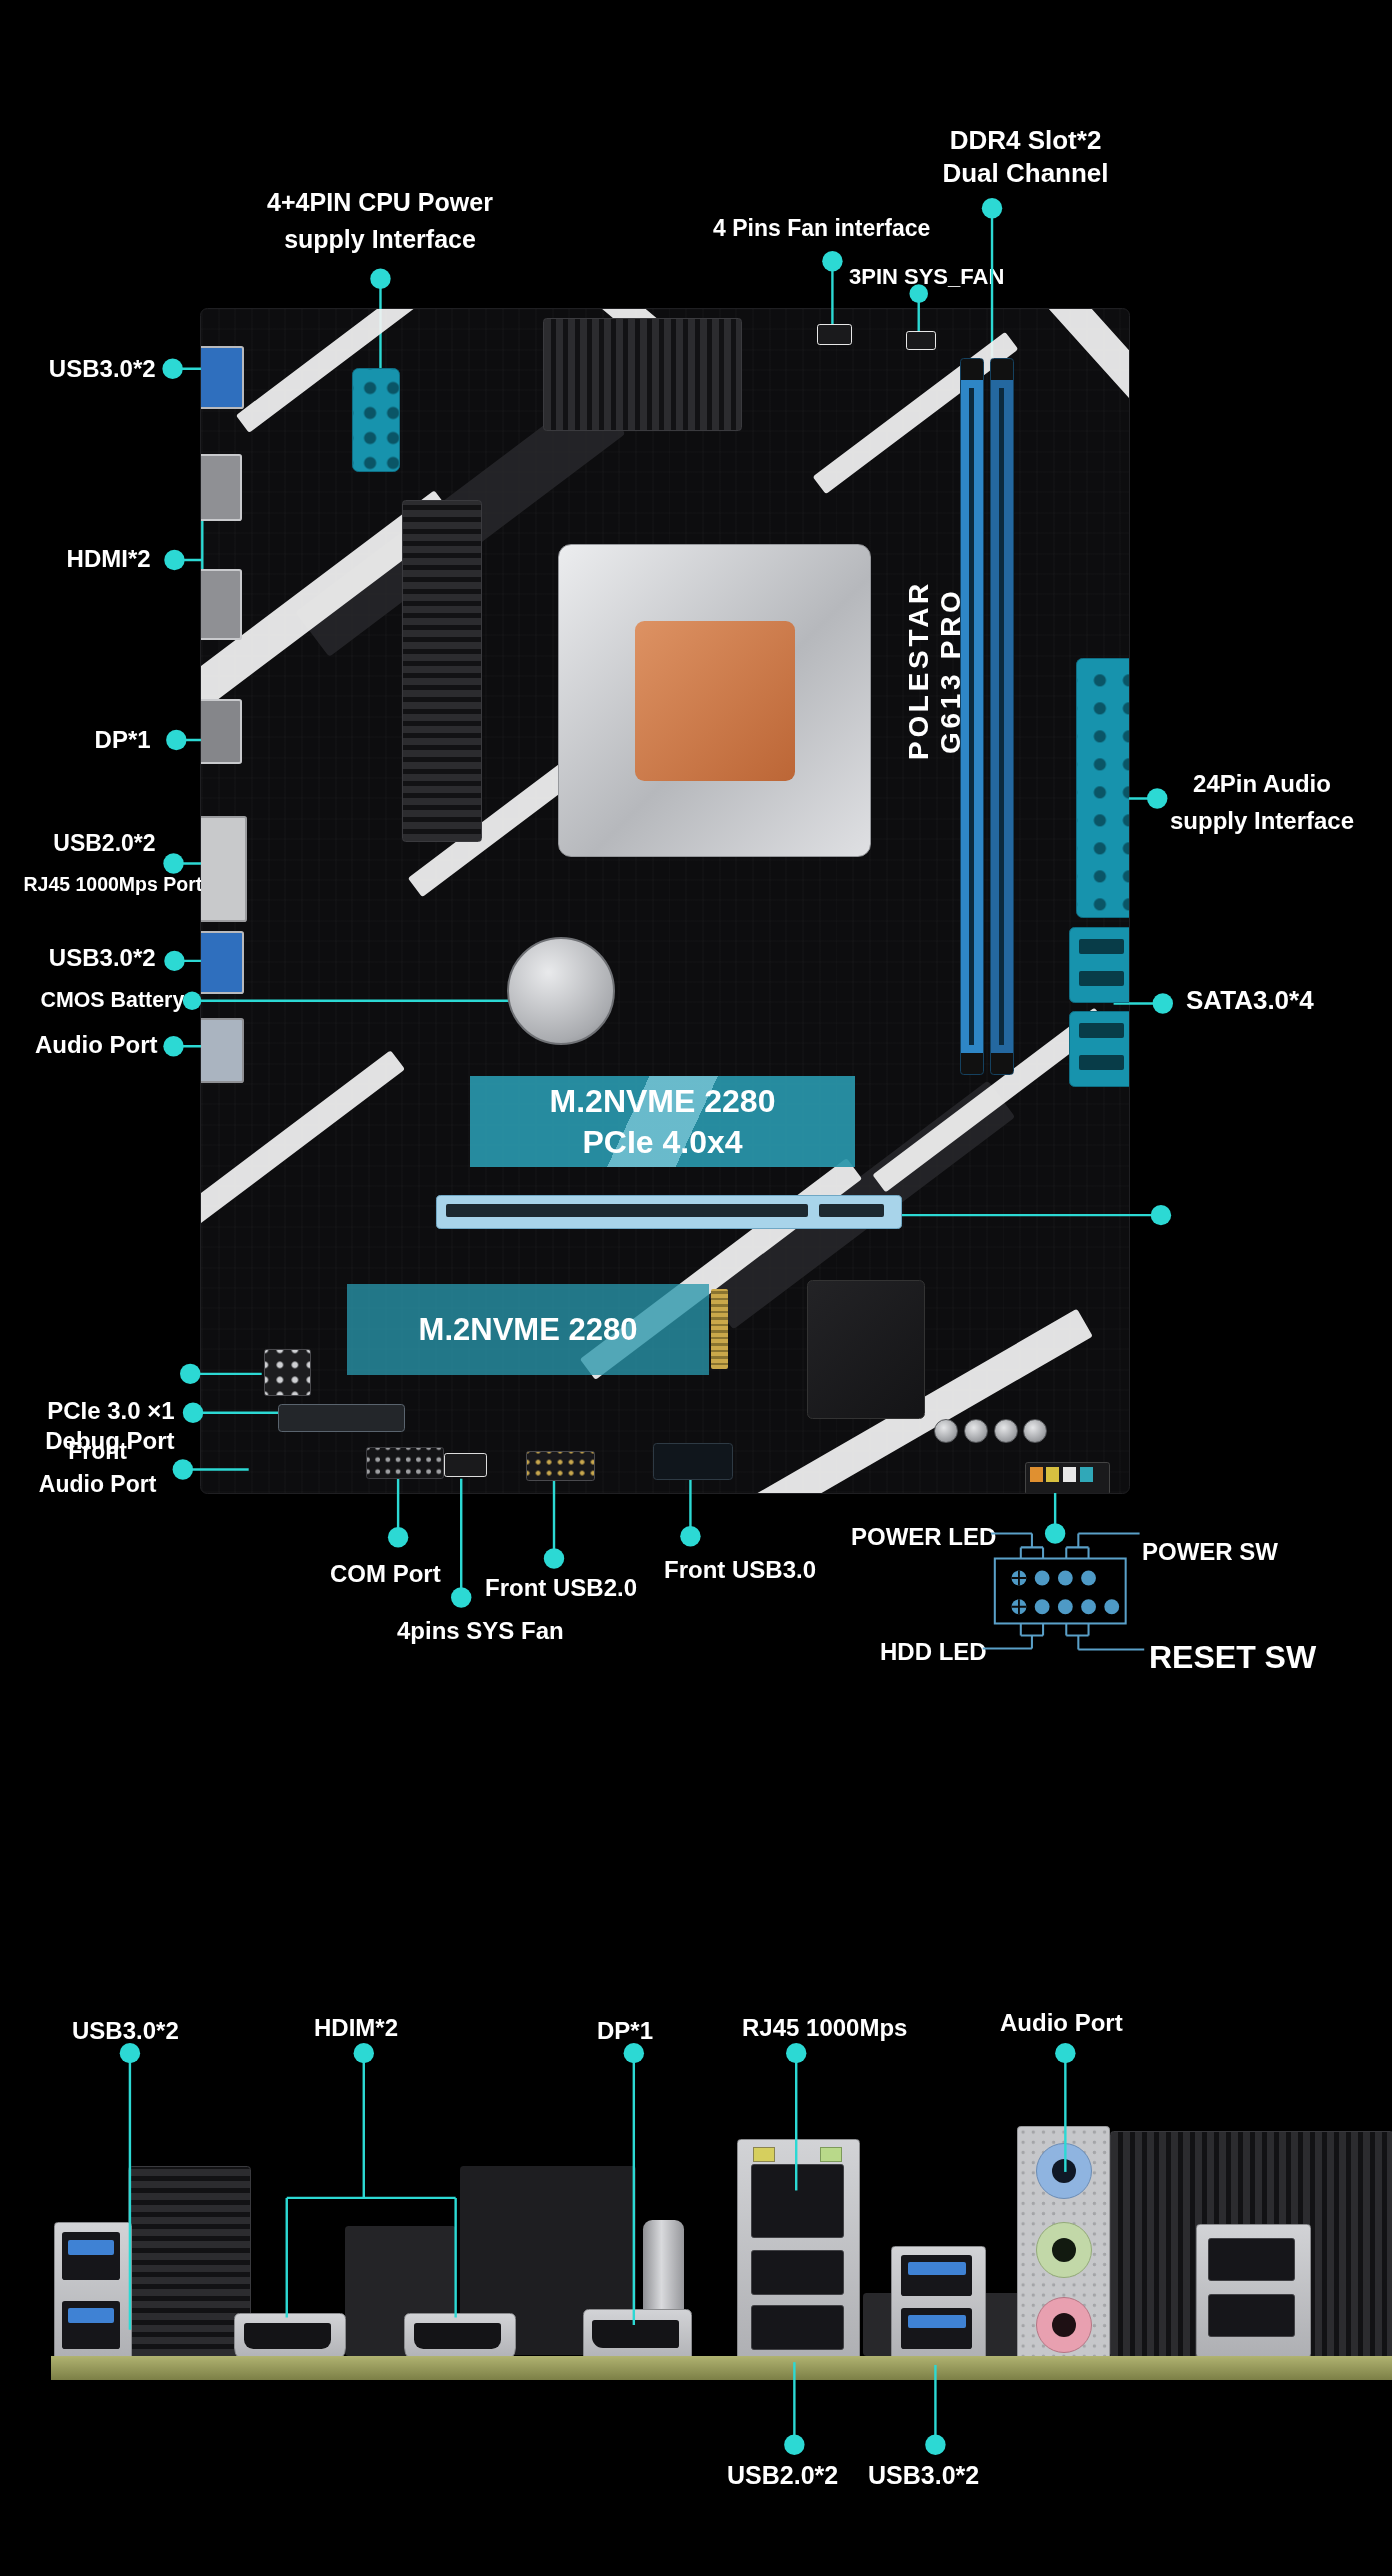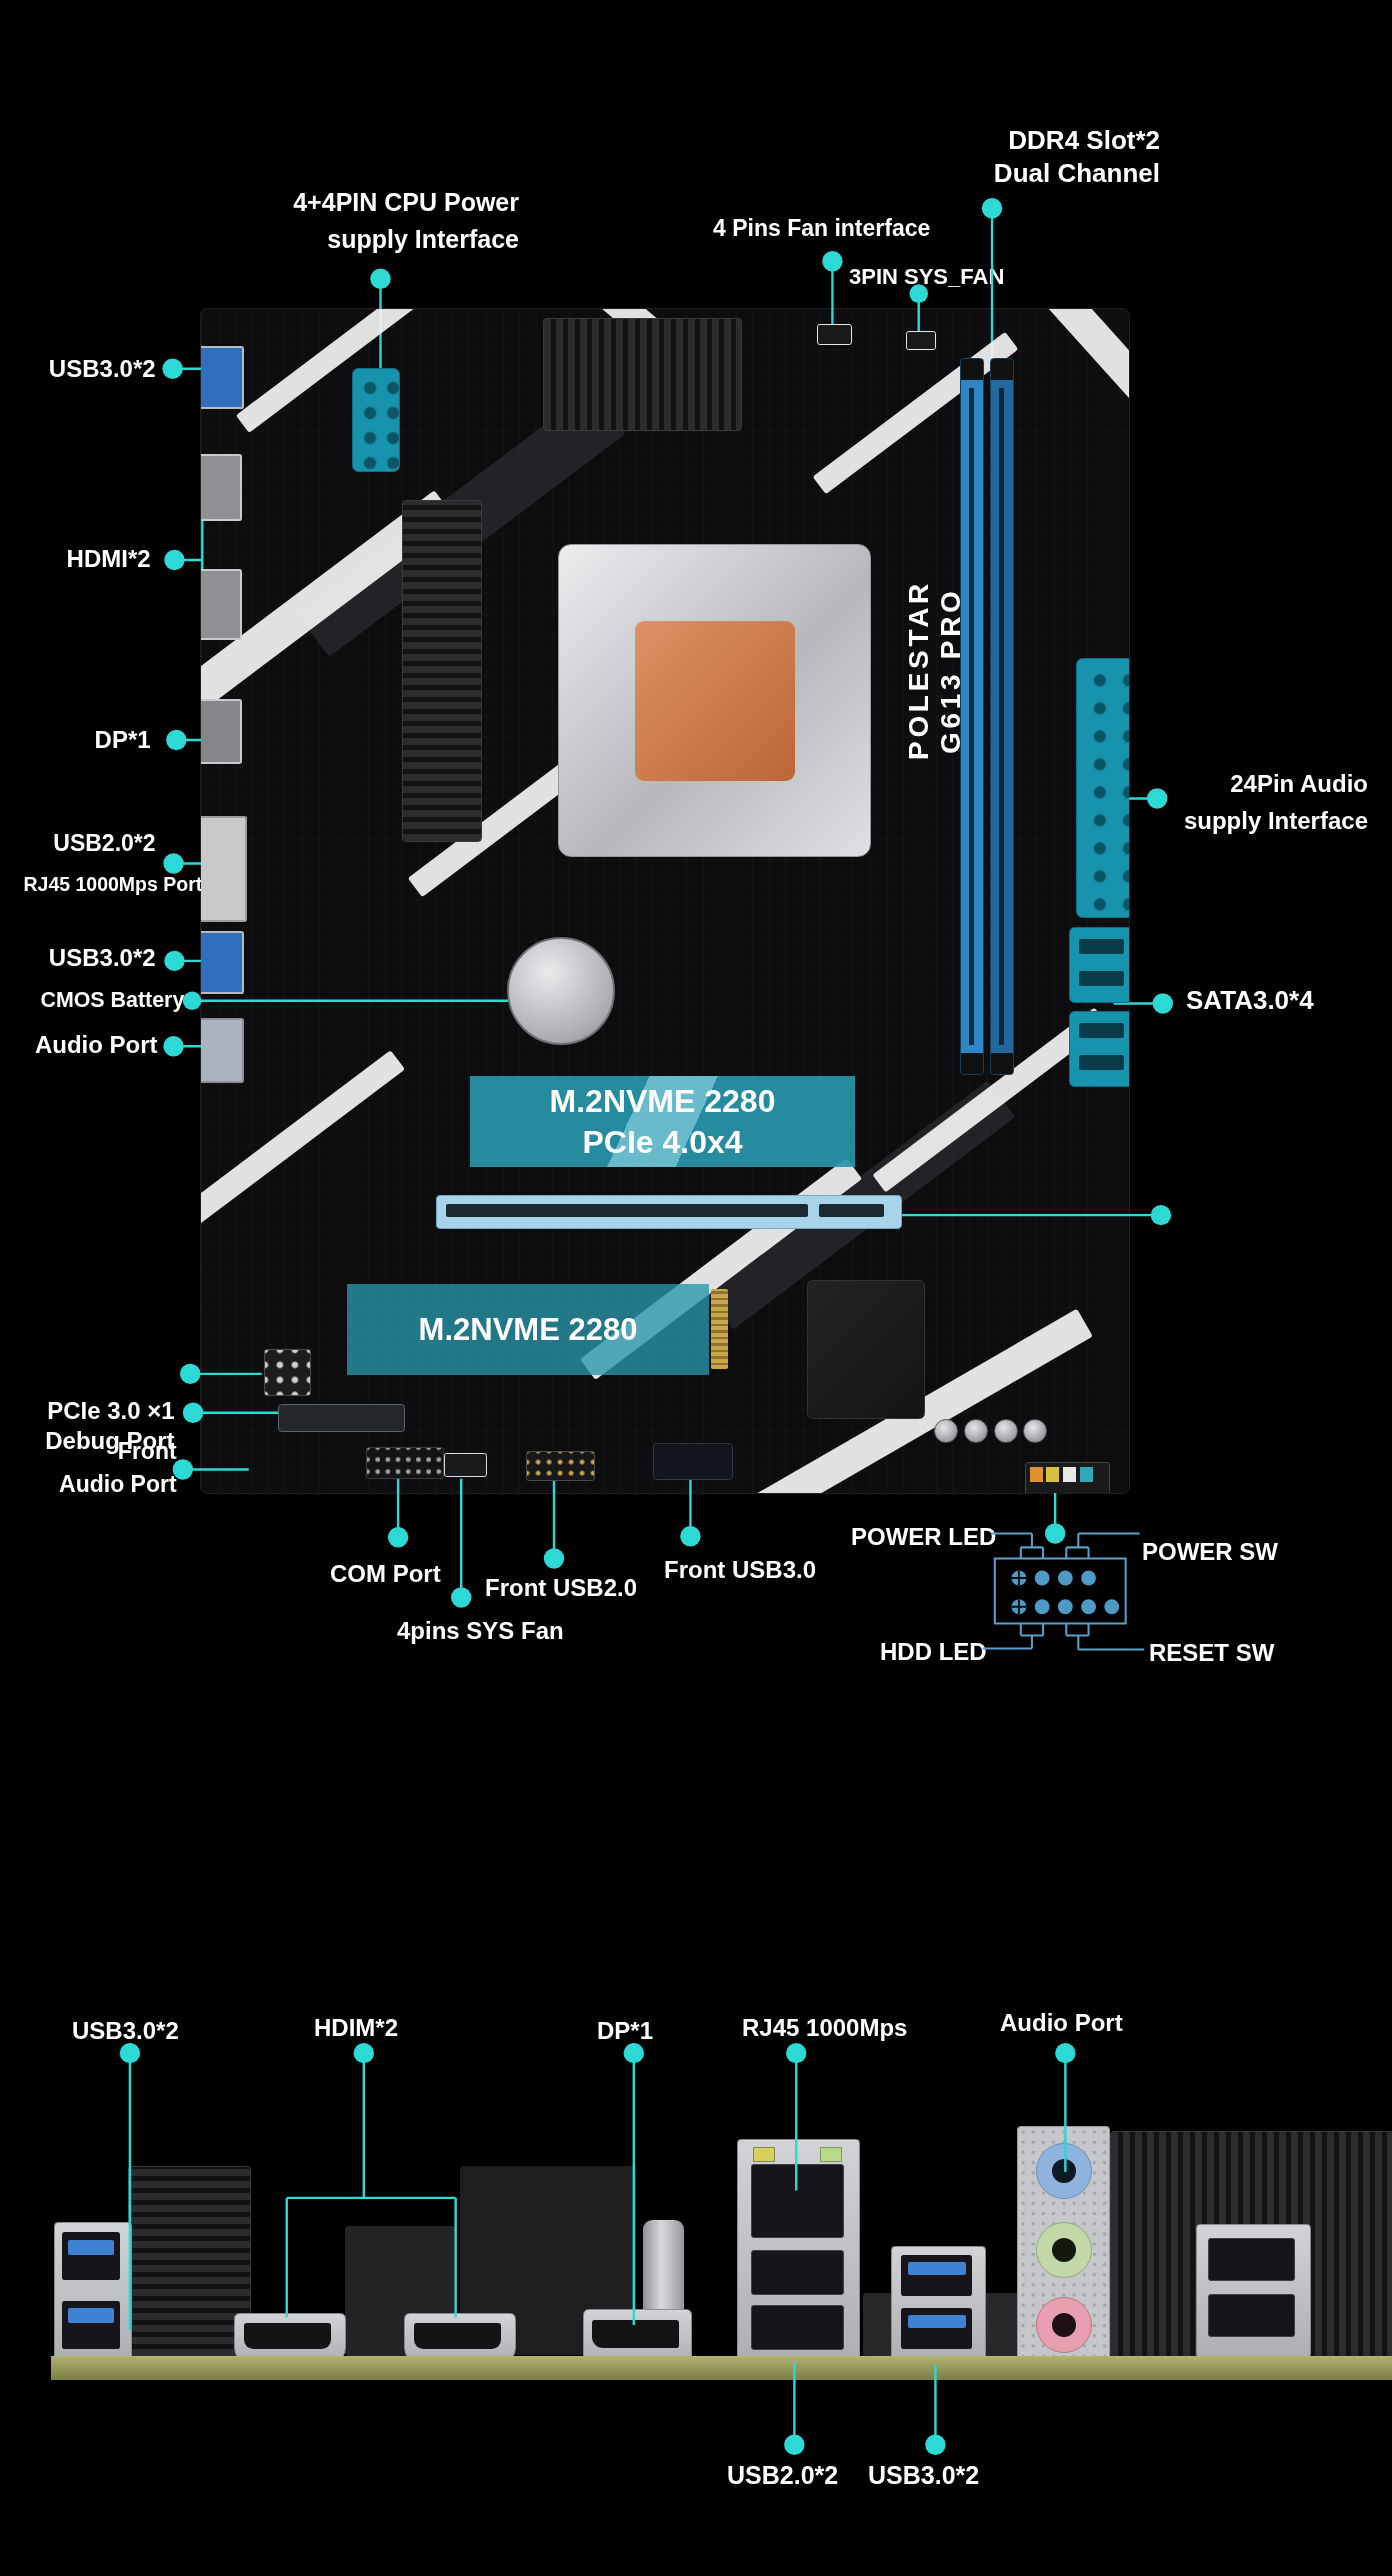--- a/index.html
+++ b/index.html
@@ -1,19 +1,19 @@
 <!DOCTYPE html>
 <html style="font-size:15px"><head>
 <meta charset="utf-8">
 <style>
   html,body{margin:0;padding:0;background:#000;}
   #stage{position:relative;width:1392px;height:2576px;background:#000;overflow:hidden;
          font-family:"Liberation Sans",sans-serif;}
   .lbl{position:absolute;color:#fff;font-weight:bold;white-space:nowrap;line-height:1.22;}
-  .tr{text-align:right;} .tc{text-align:right;}
+  .tr{text-align:right;} .tc{text-align:center;}
   .abs{position:absolute;}
   
   #board{position:absolute;left:200px;top:308px;width:928px;height:1184px;
          background:#0d0d0f;border-radius:7.4px;overflow:hidden;border:0.9px solid #1f1f22;
          background-image:repeating-linear-gradient(90deg,rgba(255,255,255,.016) 0 1.9px,transparent 1.9px 16.7px),
                           repeating-linear-gradient(0deg,rgba(255,255,255,.012) 0 1.9px,transparent 1.9px 20.4px);}
   .stripe{position:absolute;background:#f2f2f2;opacity:.93;border-radius:2.8px;z-index:1;}
   .gpanel{position:absolute;background:#28282c;opacity:.85;border-radius:3.7px;z-index:1;}
   .comp{position:absolute;z-index:2;}
   .hs{background:repeating-linear-gradient(90deg,#2c2c2f 0 7.4px,#121214 7.4px 12px);
@@ -169,21 +169,21 @@
     <div>Front</div>
     <div>Audio Port</div>
   </div>
   <div class="lbl" style="left:330px;top:1559px;font-size:24px;">COM Port</div>
   <div class="lbl" style="left:485px;top:1573px;font-size:24px;">Front USB2.0</div>
   <div class="lbl" style="left:664px;top:1555px;font-size:24px;">Front USB3.0</div>
   <div class="lbl" style="left:397px;top:1616px;font-size:24px;">4pins SYS Fan</div>
   <div class="lbl" style="left:851px;top:1522px;font-size:24px;">POWER LED</div>
   <div class="lbl" style="left:1142px;top:1520px;font-size:24px;margin-top:17px;">POWER SW</div>
   <div class="lbl" style="left:880px;top:1637px;font-size:24px;">HDD LED</div>
-  <div class="lbl" style="left:1149px;top:1638px;font-size:24px;">RESET SW</div>
+  <div class="lbl" style="left:1149px;top:1638px;font-size:32px;">RESET SW</div>
 
 
   <div class="abs" style="left:0;top:2121px;width:1392px;height:269px;">
 
     <div class="abs hsv" style="left:128px;top:45px;width:121px;height:189px;"></div>
     <div class="abs" style="left:345px;top:105px;width:111px;height:130px;background:#242427;border-radius:3.7px;"></div>
     <div class="abs" style="left:460px;top:45px;width:176px;height:189px;background:#1e1e21;border-radius:3.7px;"></div>
     <div class="abs" style="left:643px;top:99px;width:41px;height:136px;background:linear-gradient(90deg,#8e8f93,#d9dadd 45%,#96979b);border-radius:9.3px 9.3px 2.8px 2.8px;"></div>
     <div class="abs" style="left:863px;top:172px;width:241px;height:63px;background:#28282b;border-radius:3.7px;"></div>
     <div class="abs hs" style="left:1110px;top:10.2px;width:282px;height:225px;"></div>

